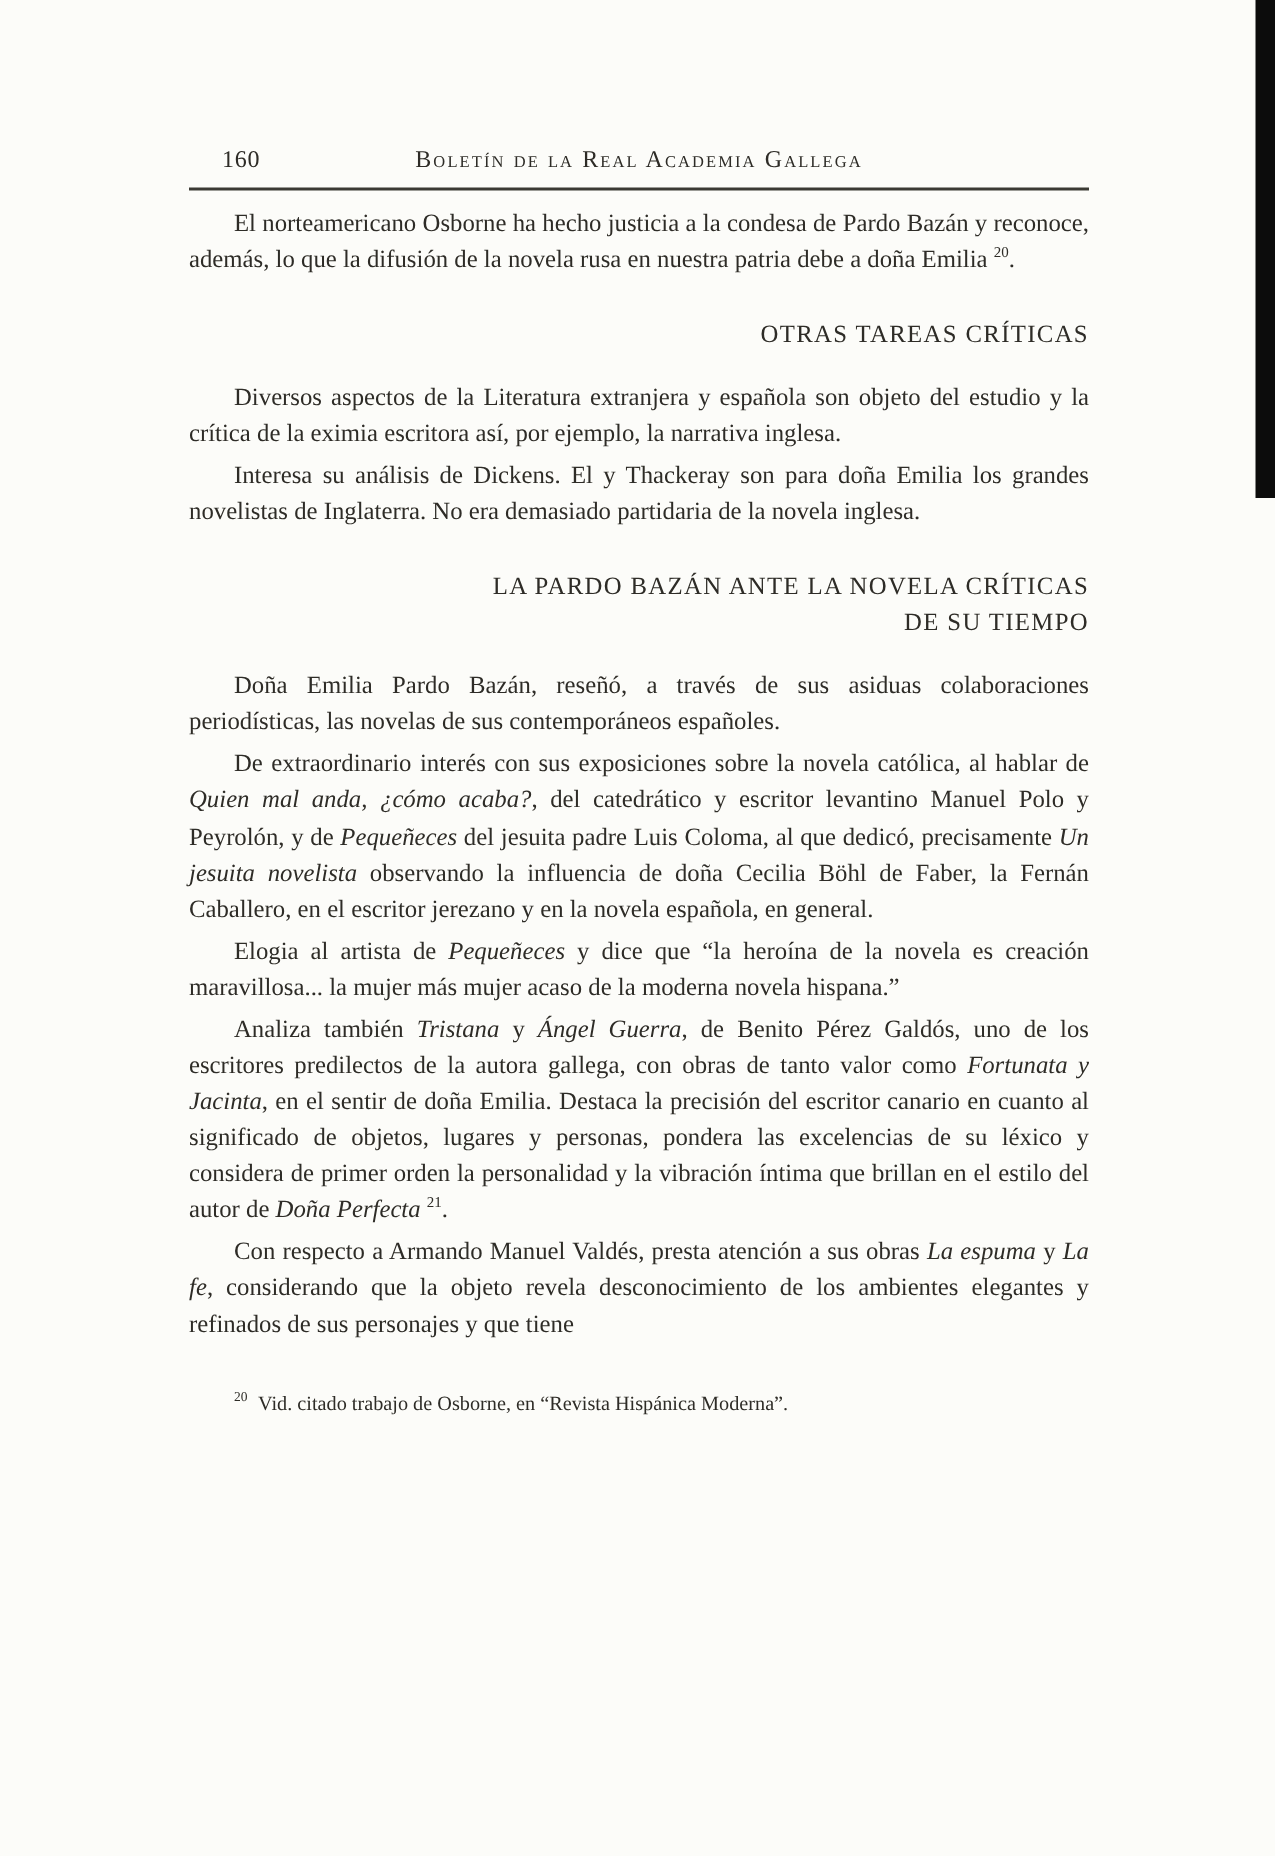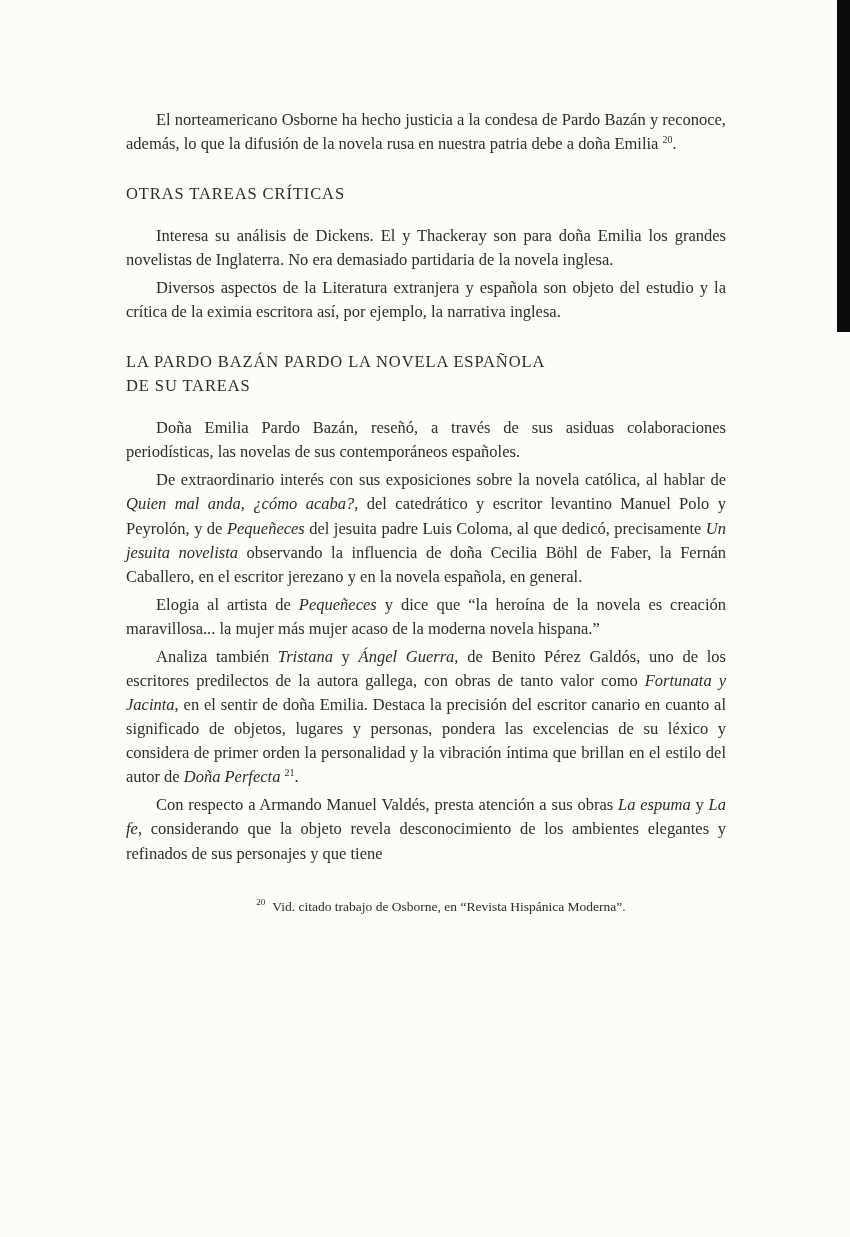--- a/index.html
+++ b/index.html
@@ -47,64 +47,68 @@
     line-height:1.46;
     text-align:justify;
   }
   .para{
     margin:0 0 4px 0;
     text-indent:30px;
   }
   .heading{
     font-size:16.5px;
     font-weight:400;
-    text-align:left;
+    text-align:right;
     letter-spacing:.9px;
     line-height:1.45;
     margin:26px 0 18px 0;
     text-indent:0;
   }
   sup{
     font-size:10px;
     line-height:0;
     vertical-align:super;
   }
   .footnotes{
     margin-top:30px;
     padding-left:30px;
     font-size:13.5px;
     line-height:1.6;
-    text-align:center;
+    text-align:left;
   }
   .footnote sup{
     font-size:9px;
     margin-right:7px;
   }
 </style>
 </head>
 <body>
 
 <div class="page">
 
   <div class="scan-bar"></div>
 
   <div class="content">
 
+    <div class="header">
+      <span class="page-number">160</span>
+      <span>Boletín de la Real Academia Gallega</span>
+    </div>
 
     <div class="page-body">
 
     <p class="para"><span>El norteamericano Osborne ha hecho justicia a la condesa de Pardo Bazán y reconoce, además, lo que la difusión de la novela rusa en nuestra patria debe a doña Emilia </span><sup>20</sup><span>.</span></p>
         <h2 class="heading">
           <div>OTRAS TAREAS CRÍTICAS</div>
         </h2>
+        <p class="para"><span>Diversos aspectos de la Literatura extranjera y española son objeto del estudio y la crítica de la eximia escritora así, por ejemplo, la narrativa inglesa.</span></p>
         <p class="para"><span>Interesa su análisis de Dickens. El y Thackeray son para doña Emilia los grandes novelistas de Inglaterra. No era demasiado partidaria de la novela inglesa.</span></p>
-        <p class="para"><span>Diversos aspectos de la Literatura extranjera y española son objeto del estudio y la crítica de la eximia escritora así, por ejemplo, la narrativa inglesa.</span></p>
         <h2 class="heading">
-          <div>LA PARDO BAZÁN PARDO LA NOVELA ESPAÑOLA</div>
-          <div>DE SU TAREAS</div>
+          <div>LA PARDO BAZÁN ANTE LA NOVELA CRÍTICAS</div>
+          <div>DE SU TIEMPO</div>
         </h2>
         <p class="para"><span>Doña Emilia Pardo Bazán, reseñó, a través de sus asiduas colaboraciones periodísticas, las novelas de sus contemporáneos españoles.</span></p>
         <p class="para"><span>De extraordinario interés con sus exposiciones sobre la novela católica, al hablar de </span><i>Quien mal anda, ¿cómo acaba?</i><span>, del catedrático y escritor levantino Manuel Polo y Peyrolón, y de </span><i>Pequeñeces</i><span> del jesuita padre Luis Coloma, al que dedicó, precisamente </span><i>Un jesuita novelista</i><span> observando la influencia de doña Cecilia Böhl de Faber, la Fernán Caballero, en el escritor jerezano y en la novela española, en general.</span></p>
         <p class="para"><span>Elogia al artista de </span><i>Pequeñeces</i><span> y dice que “la heroína de la novela es creación maravillosa... la mujer más mujer acaso de la moderna novela hispana.”</span></p>
         <p class="para"><span>Analiza también </span><i>Tristana</i><span> y </span><i>Ángel Guerra</i><span>, de Benito Pérez Galdós, uno de los escritores predilectos de la autora gallega, con obras de tanto valor como </span><i>Fortunata y Jacinta</i><span>, en el sentir de doña Emilia. Destaca la precisión del escritor canario en cuanto al significado de objetos, lugares y personas, pondera las excelencias de su léxico y considera de primer orden la personalidad y la vibración íntima que brillan en el estilo del autor de </span><i>Doña Perfecta</i><span> </span><sup>21</sup><span>.</span></p>
         <p class="para"><span>Con respecto a Armando Manuel Valdés, presta atención a sus obras </span><i>La espuma</i><span> y </span><i>La fe</i><span>, considerando que la objeto revela desconocimiento de los ambientes elegantes y refinados de sus personajes y que tiene</span></p>
       </div>
 
     <div class="footnotes">
 

